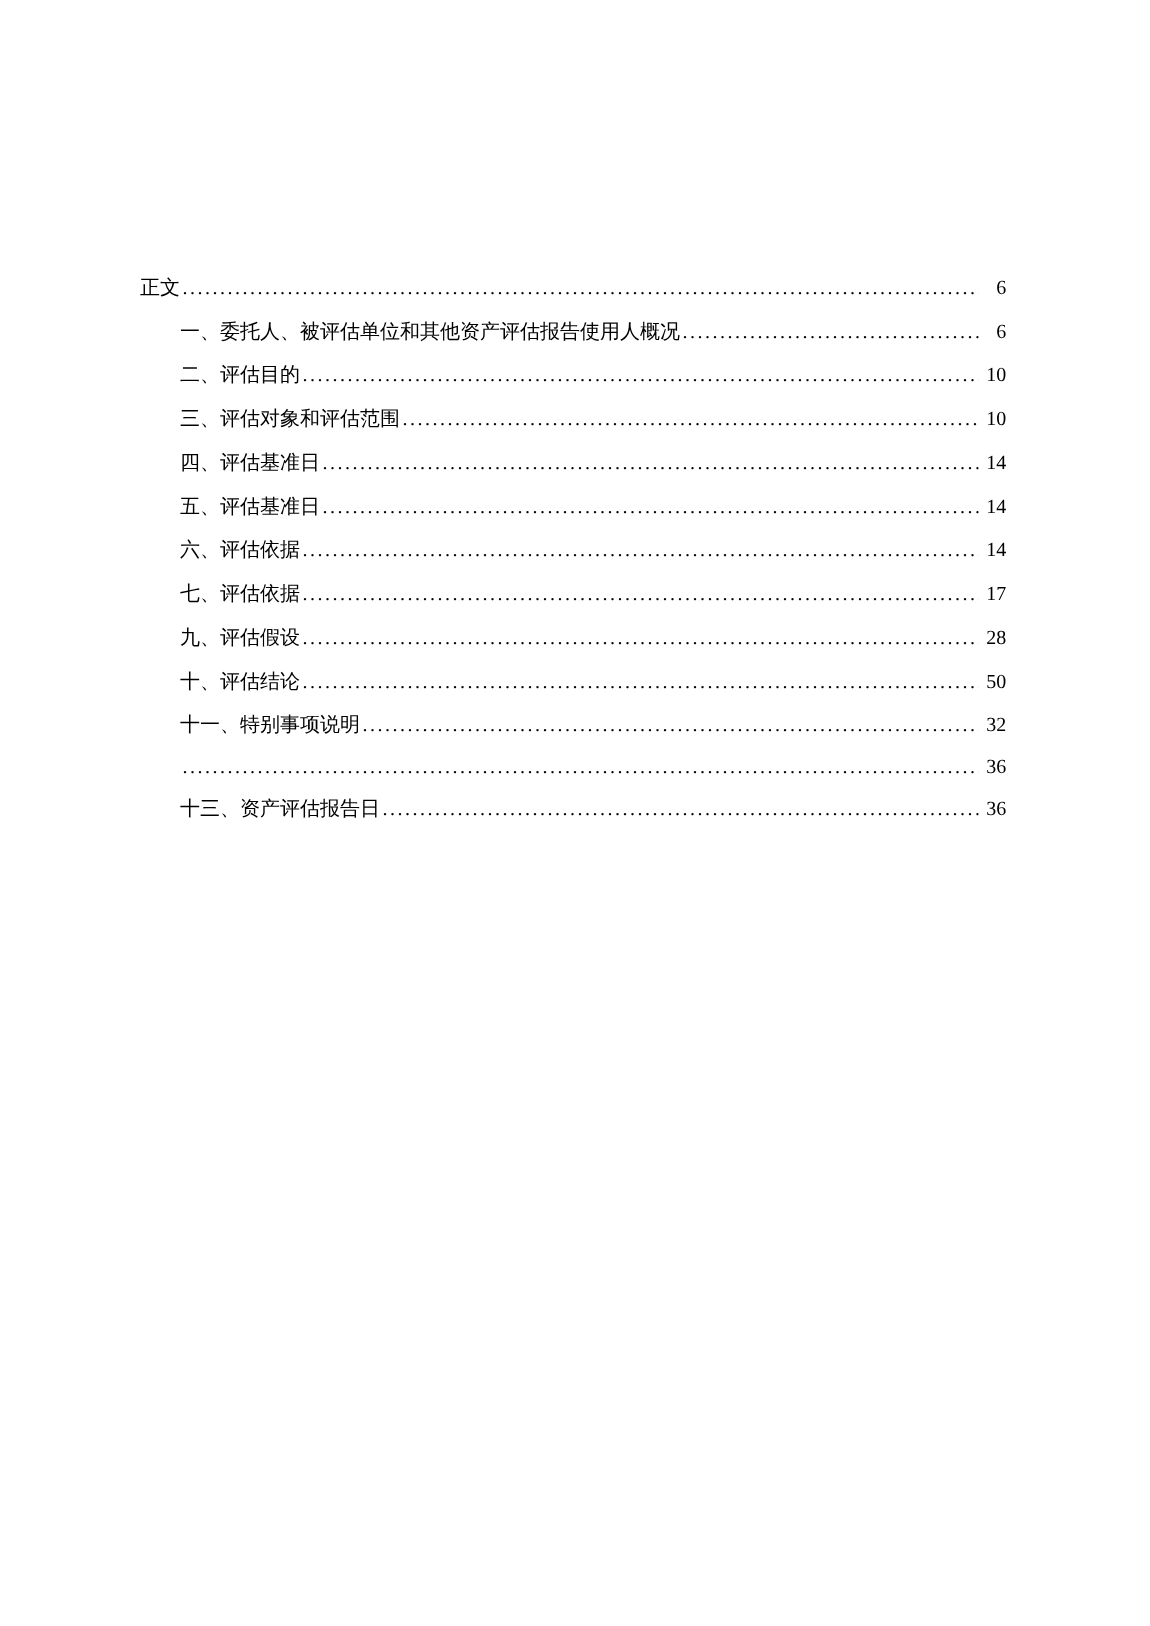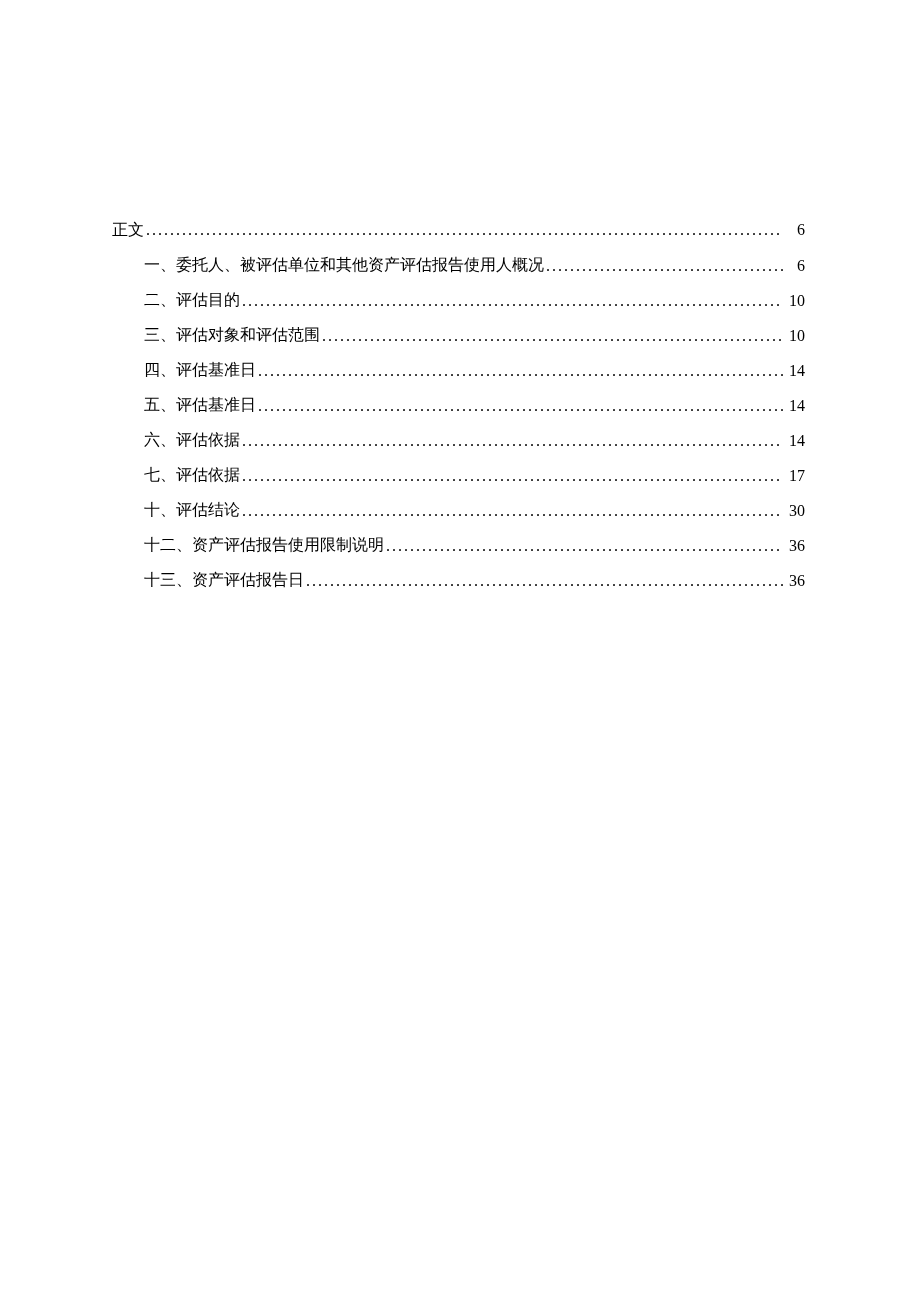--- a/index.html
+++ b/index.html
@@ -89,26 +89,35 @@
     <span class="toc-label">六、评估依据</span>
     <span class="toc-dots"></span>
     <span class="toc-page">14</span>
   </div>
   <div class="toc-entry indent-1">
     <span class="toc-label">七、评估依据</span>
     <span class="toc-dots"></span>
     <span class="toc-page">17</span>
   </div>
   <div class="toc-entry indent-1">
+    <span class="toc-label">九、评估假设</span>
+    <span class="toc-dots"></span>
+    <span class="toc-page">28</span>
+  </div>
+  <div class="toc-entry indent-1">
     <span class="toc-label">十、评估结论</span>
     <span class="toc-dots"></span>
-    <span class="toc-page">30</span>
+    <span class="toc-page">50</span>
   </div>
   <div class="toc-entry indent-1">
-    <span class="toc-label">十二、资产评估报告使用限制说明</span>
+    <span class="toc-label">十一、特别事项说明</span>
+    <span class="toc-dots"></span>
+    <span class="toc-page">32</span>
+  </div>
+  <div class="toc-entry indent-1">
     <span class="toc-dots"></span>
     <span class="toc-page">36</span>
   </div>
   <div class="toc-entry indent-1">
     <span class="toc-label">十三、资产评估报告日</span>
     <span class="toc-dots"></span>
     <span class="toc-page">36</span>
   </div>
 </div>
 

